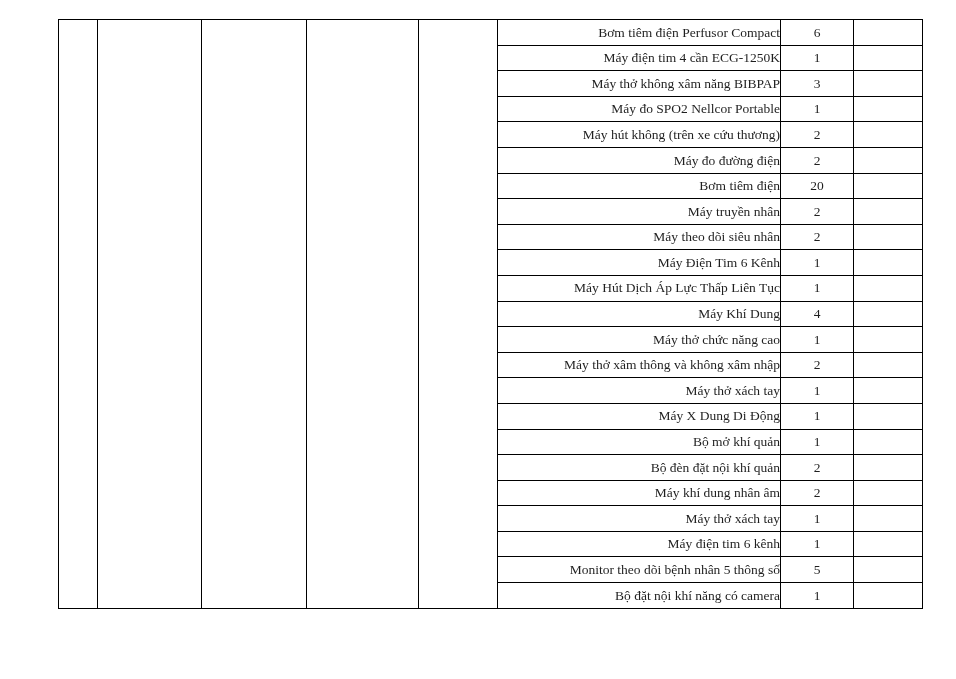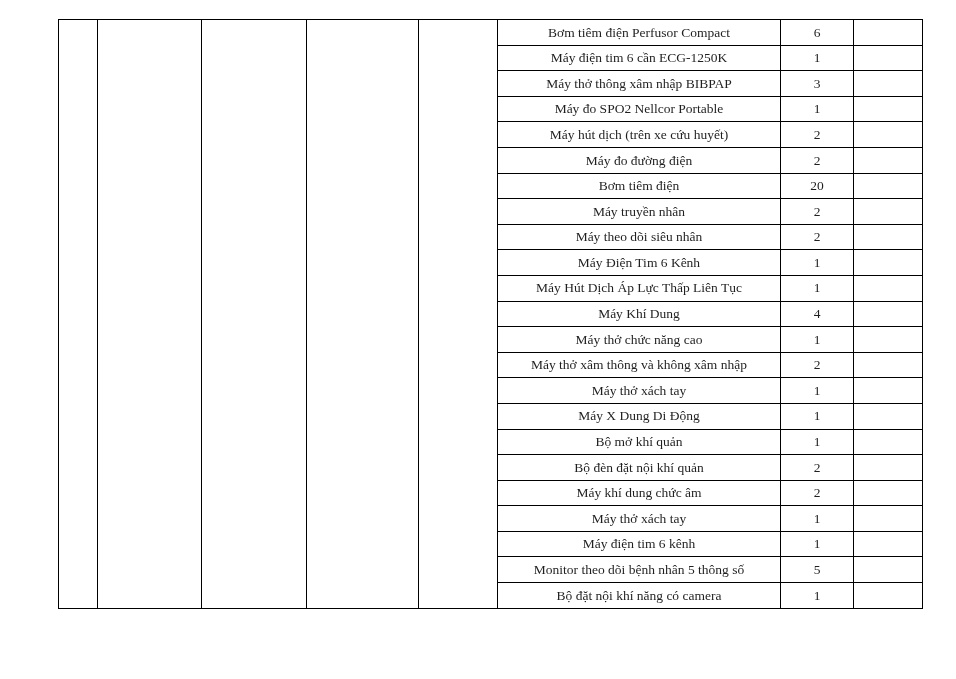--- a/index.html
+++ b/index.html
@@ -37,21 +37,21 @@
     vertical-align: middle;
     font-size: 13.5px;
     line-height: 1;
     color: #1f1f1f;
     overflow: hidden;
     white-space: nowrap;
   }
   table.doc-table tr { height: 25.6px; }
   td.empty-col { background: #ffffff; }
   td.name-cell {
-    text-align: center;
+    text-align: right;
     padding-left: 9px;
     padding-right: 4px;
   }
   td.qty-cell { text-align: center; }
   td.note-cell { background: #ffffff; }
 </style>
 </head>
 <body>
 
 <div class="window-border border-top"></div>
@@ -77,36 +77,36 @@
           <td class="empty-col" rowspan="23"></td>
           <td class="empty-col" rowspan="23"></td>
           <td class="empty-col" rowspan="23"></td>
           <td class="empty-col" rowspan="23"></td>
           <td class="empty-col" rowspan="23"></td>
           <td class="name-cell">Bơm tiêm điện Perfusor Compact</td>
           <td class="qty-cell">6</td>
           <td class="note-cell"></td>
         </tr>
         <tr>
-          <td class="name-cell">Máy điện tim 6 cần ECG-1250K</td>
-          <td class="qty-cell">1</td>
-          <td class="note-cell"></td>
-        </tr>
-        <tr>
-          <td class="name-cell">Máy thở thông xâm nhập BIBPAP</td>
+          <td class="name-cell">Máy điện tim 4 cần ECG-1250K</td>
+          <td class="qty-cell">1</td>
+          <td class="note-cell"></td>
+        </tr>
+        <tr>
+          <td class="name-cell">Máy thở không xâm năng BIBPAP</td>
           <td class="qty-cell">3</td>
           <td class="note-cell"></td>
         </tr>
         <tr>
           <td class="name-cell">Máy đo SPO2 Nellcor Portable</td>
           <td class="qty-cell">1</td>
           <td class="note-cell"></td>
         </tr>
         <tr>
-          <td class="name-cell">Máy hút dịch (trên xe cứu huyết)</td>
+          <td class="name-cell">Máy hút không (trên xe cứu thương)</td>
           <td class="qty-cell">2</td>
           <td class="note-cell"></td>
         </tr>
         <tr>
           <td class="name-cell">Máy đo đường điện</td>
           <td class="qty-cell">2</td>
           <td class="note-cell"></td>
         </tr>
         <tr>
           <td class="name-cell">Bơm tiêm điện</td>
@@ -162,21 +162,21 @@
           <td class="name-cell">Bộ mở khí quản</td>
           <td class="qty-cell">1</td>
           <td class="note-cell"></td>
         </tr>
         <tr>
           <td class="name-cell">Bộ đèn đặt nội khí quản</td>
           <td class="qty-cell">2</td>
           <td class="note-cell"></td>
         </tr>
         <tr>
-          <td class="name-cell">Máy khí dung chức âm</td>
+          <td class="name-cell">Máy khí dung nhân âm</td>
           <td class="qty-cell">2</td>
           <td class="note-cell"></td>
         </tr>
         <tr>
           <td class="name-cell">Máy thở xách tay</td>
           <td class="qty-cell">1</td>
           <td class="note-cell"></td>
         </tr>
         <tr>
           <td class="name-cell">Máy điện tim 6 kênh</td>

